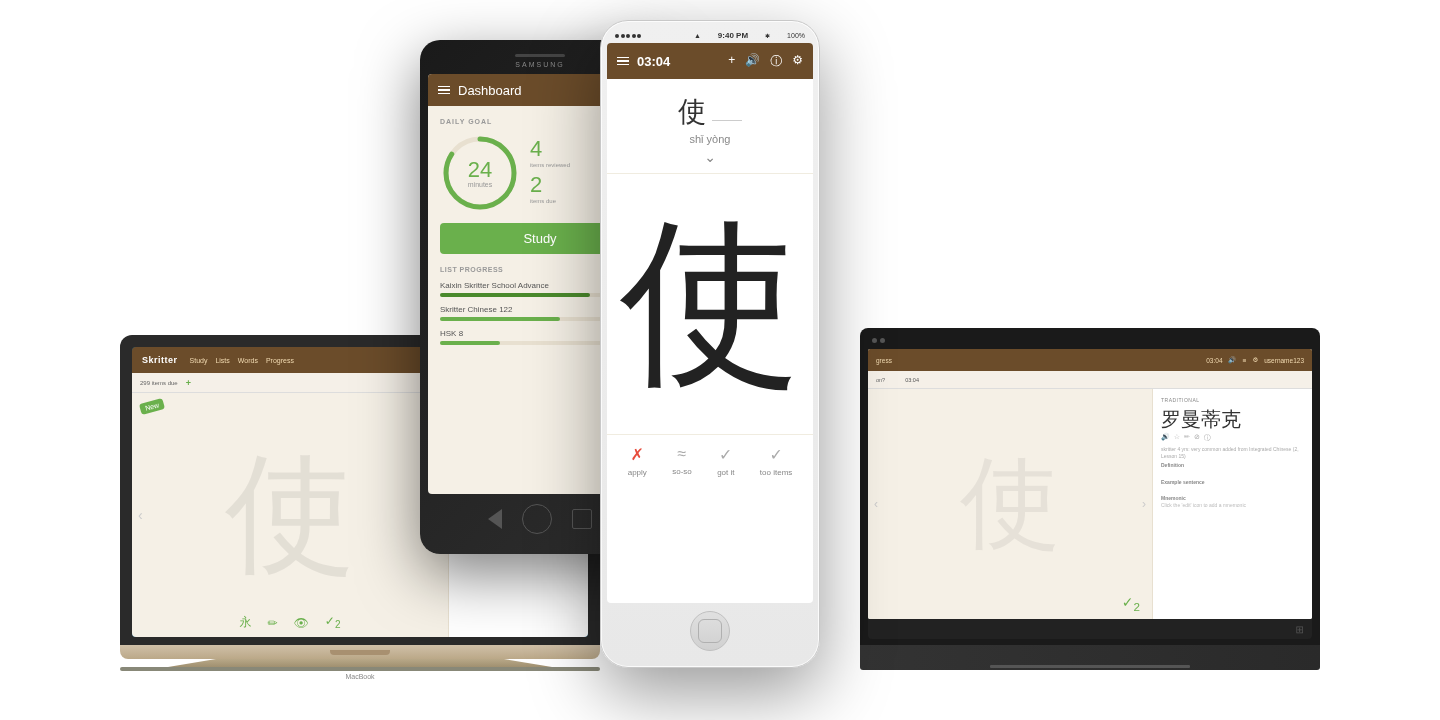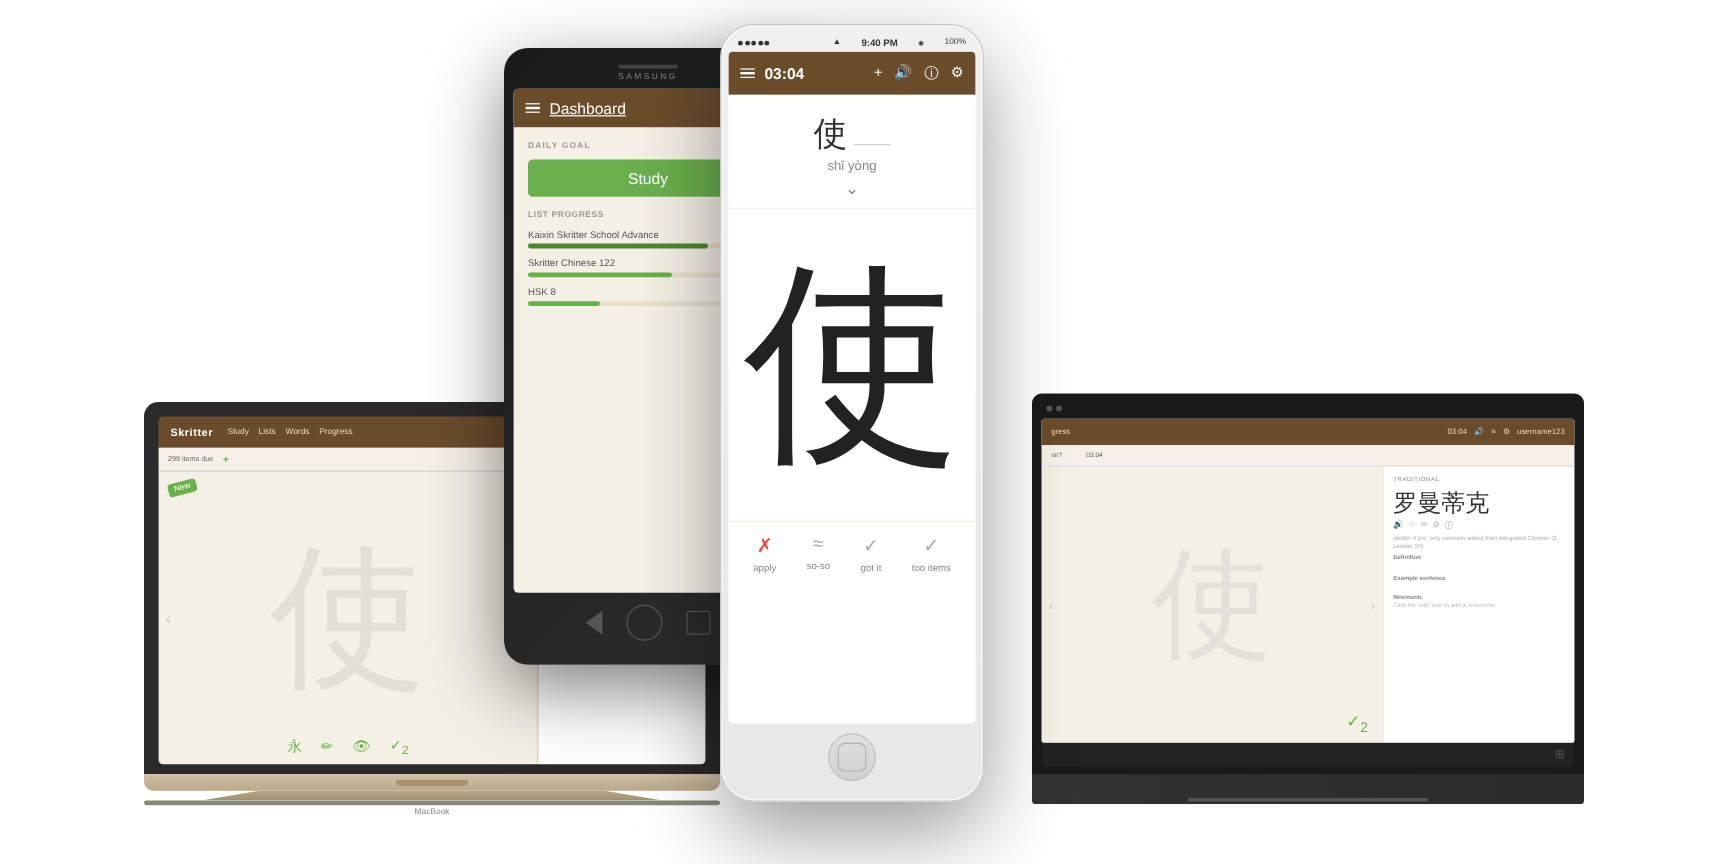--- a/index.html
+++ b/index.html
@@ -31,21 +31,21 @@
       width: 480px;
       z-index: 1;
     }
     .macbook-screen-outer {
       background: #2a2a2a;
       border-radius: 12px 12px 0 0;
       padding: 12px 12px 8px;
       width: 100%;
     }
     .macbook-screen-inner {
-      background: #404040;
+      background: #0369a1;
       border-radius: 4px;
       overflow: hidden;
       height: 290px;
       position: relative;
     }
     .macbook-nav {
       background: #6b4c2a;
       height: 26px;
       display: flex;
       align-items: center;
@@ -284,21 +284,20 @@
     .hamburger span {
       display: block;
       width: 12px;
       height: 1.5px;
       background: #fff;
     }
     .samsung-app-title {
       color: #fff;
       font-size: 13px;
       font-weight: 400;
-      text-decoration: underline;
     }
     .samsung-content {
       padding: 12px;
       height: calc(100% - 32px);
       overflow: hidden;
     }
     .daily-goal-label {
       font-size: 7px;
       color: #999;
       letter-spacing: 1px;
@@ -857,20 +856,38 @@
         <div class="samsung-app-header">
           <div class="hamburger">
             <span></span>
               <span></span>
               <span></span>
           </div>
           <span class="samsung-app-title">Dashboard</span>
         </div>
         <div class="samsung-content">
           <div class="daily-goal-label">DAILY GOAL</div>
+          <div class="goal-section">
+            <div class="circle-container">
+              <svg width="80" height="80" viewBox="0 0 80 80">
+                <circle cx="40" cy="40" r="34" fill="none" stroke="#e8e0d0" stroke-width="5"></circle>
+                <circle cx="40" cy="40" r="34" fill="none" stroke="#6ab04c" stroke-width="5" stroke-dasharray="180 213" stroke-linecap="round"></circle>
+              </svg>
+              <div class="circle-text">
+                <div class="circle-number">24</div>
+                <div class="circle-unit">minutes</div>
+              </div>
+            </div>
+            <div class="goal-stats">
+              <div class="goal-stat-number">4</div>
+              <div class="goal-stat-label">items reviewed</div>
+              <div class="goal-stat-number">2</div>
+              <div class="goal-stat-label">items due</div>
+            </div>
+          </div>
           <button class="study-btn">Study</button>
           <div class="list-progress-header">
             <span class="list-progress-title">LIST PROGRESS</span>
             <span class="list-progress-count">2189 items</span>
           </div>
           <div>
             <div class="list-item-name">Kaixin Skritter School Advance</div>
             <div class="progress-bar-bg">
               <div class="progress-bar-fill dark-green" style="width:75%"></div>
             </div>

